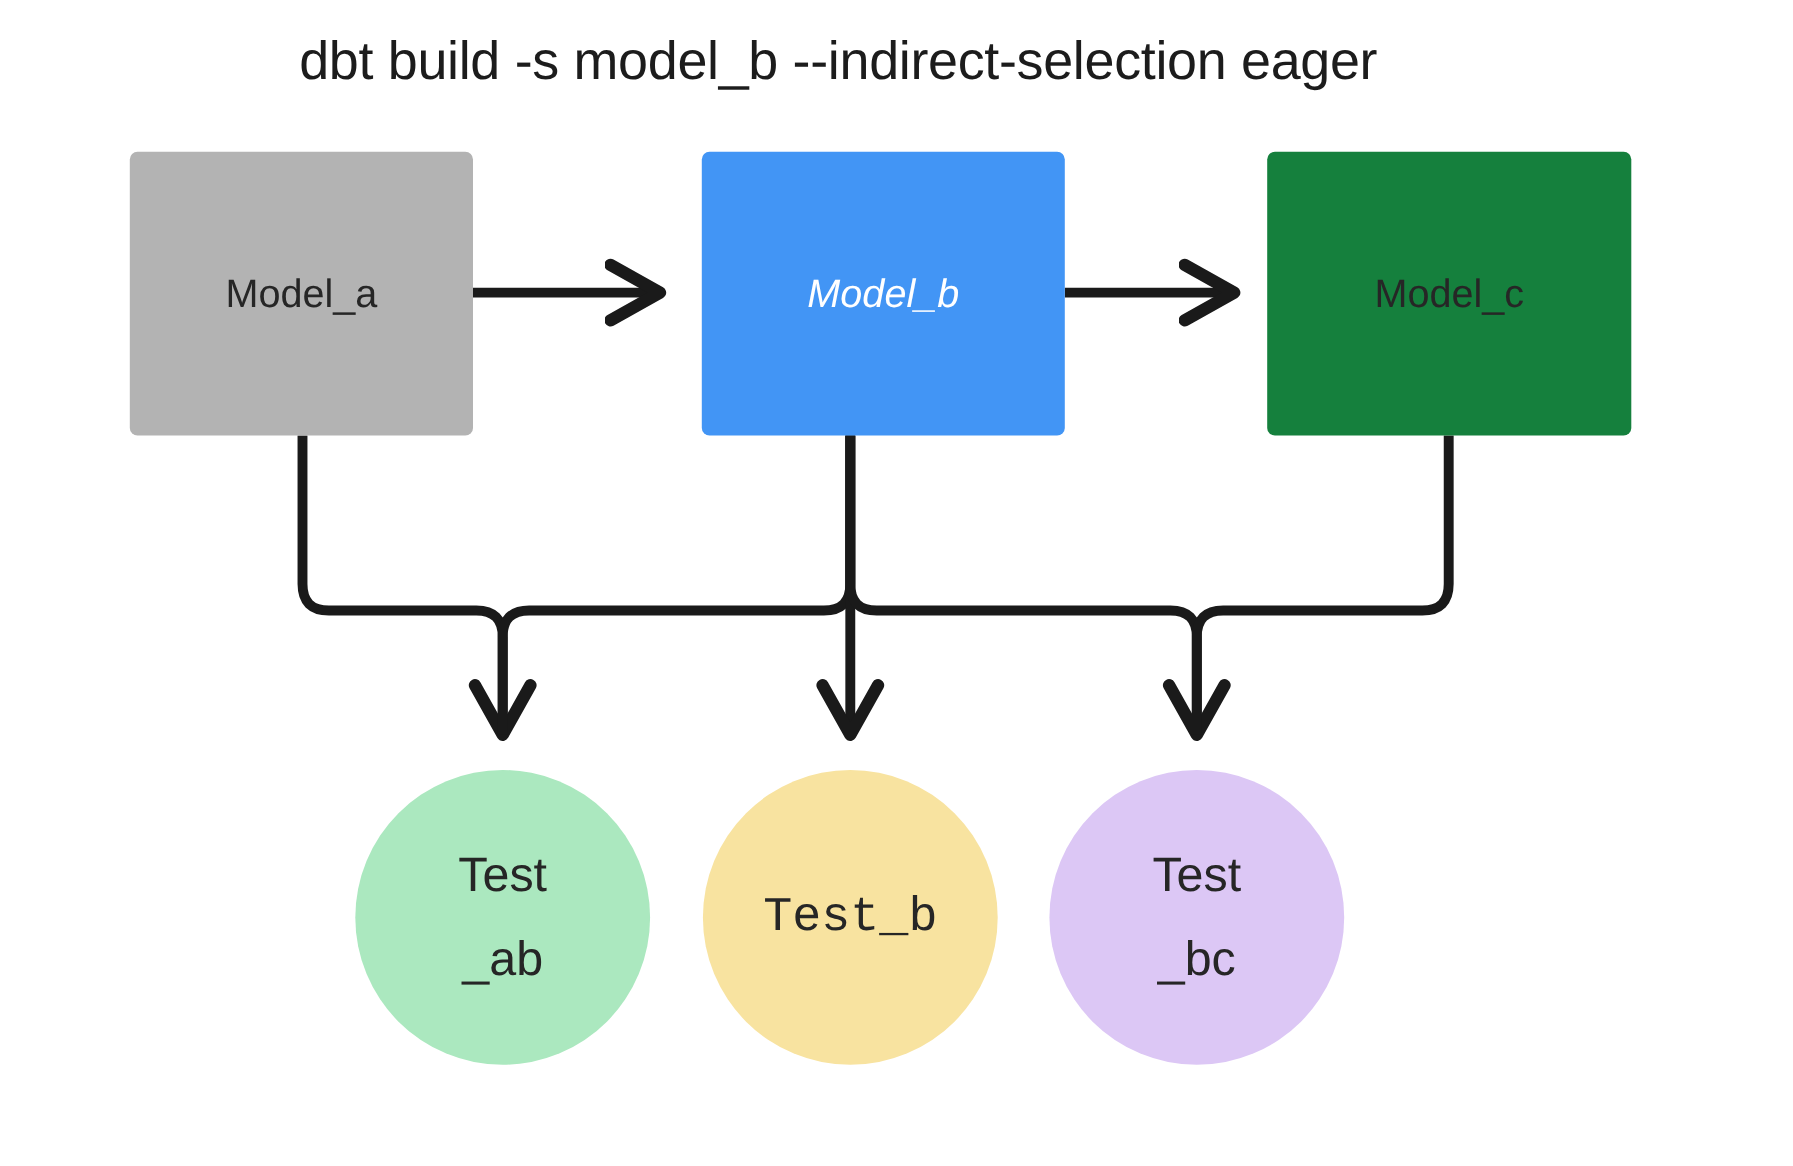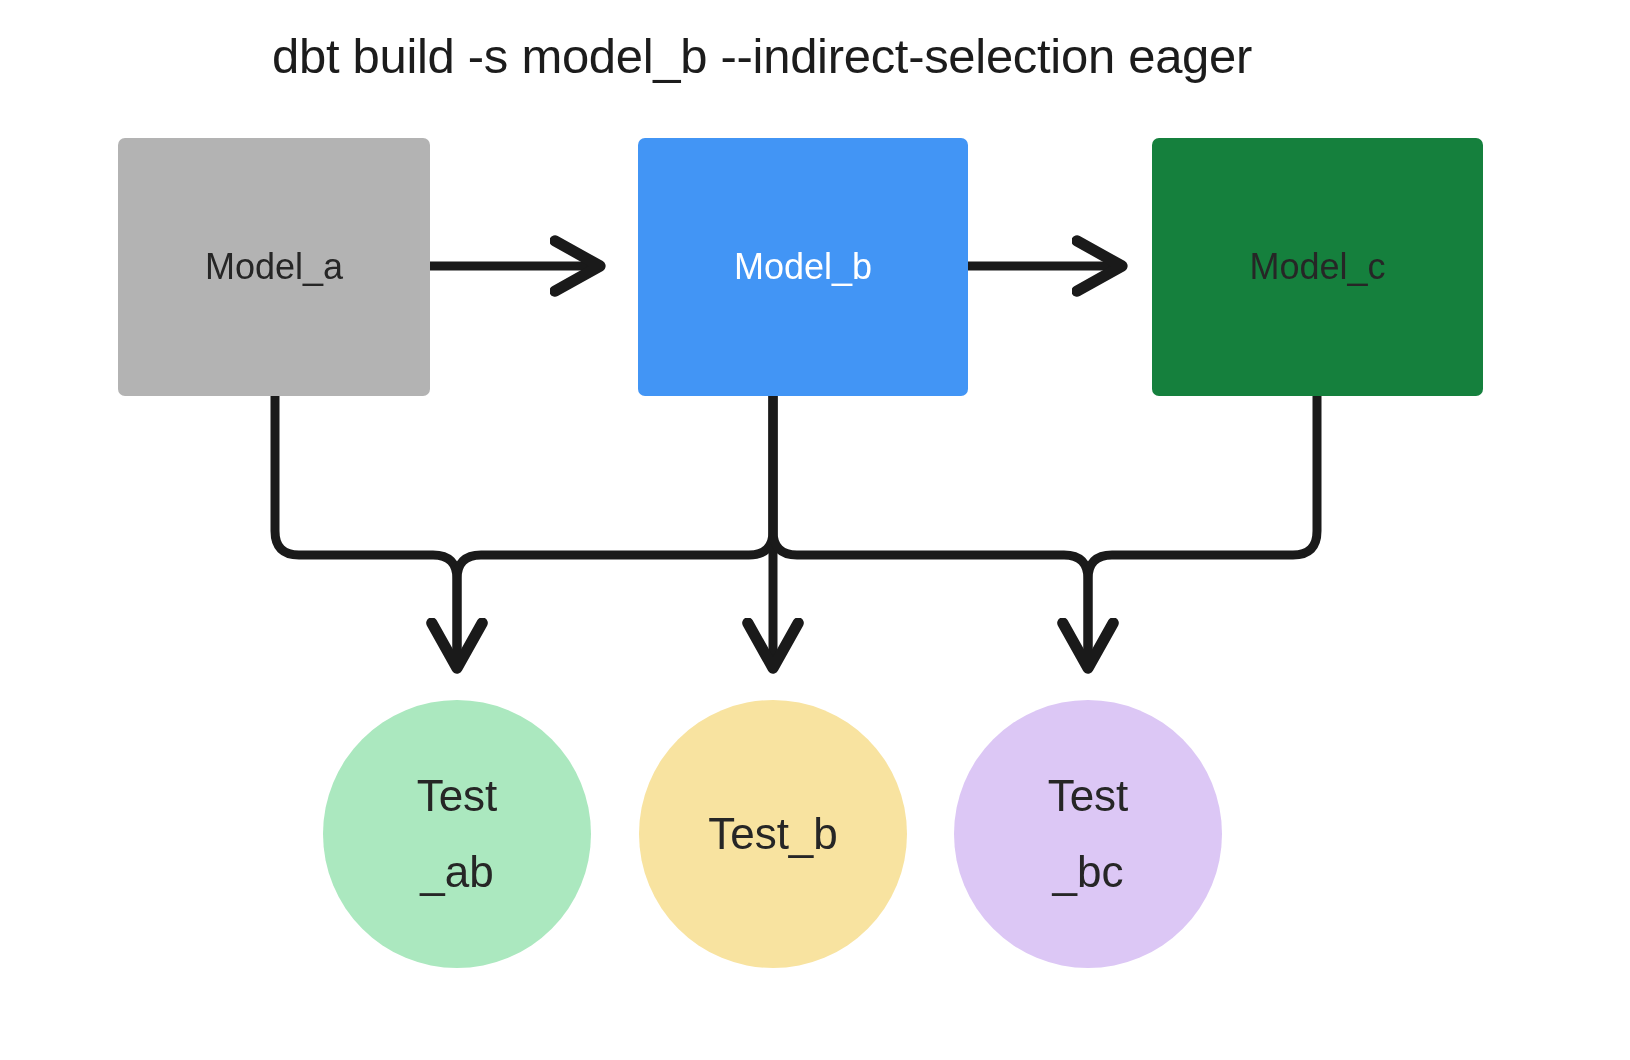--- a/index.html
+++ b/index.html
@@ -95,34 +95,34 @@
       <path d="M773,396 L773,531 Q773,555 797,555 L1064,555 Q1088,555 1088,579 L1088,668" marker-end="url(#arrowhead)"></path>
 
       <path d="M1317,396 L1317,531 Q1317,555 1293,555 L1112,555 Q1088,555 1088,579 L1088,668"></path>
     </g>
   </svg>
 
   <div class="node-box" style="left:118px; top:138px; width:312px; height:258px; background:#b3b3b3; color:#262626;">
     <span>Model_a</span>
   </div>
 
-  <div class="node-box" style="left:638px; top:138px; width:330px; height:258px; background:#4295f5; color:#ffffff;">
+  <div class="node-box" style="left:638px; top:138px; width:330px; height:258px; background:#4295f5; color:#ffffff;font-style:italic;">
     <span>Model_b</span>
   </div>
 
   <div class="node-box" style="left:1152px; top:138px; width:331px; height:258px; background:#15803d; color:#262626;">
     <span>Model_c</span>
   </div>
 
   <div class="node-circle" style="left:323px; top:700px; width:268px; height:268px; background:#abe8bf;">
     <span class="ln">Test</span>
     <span class="ln">_ab</span>
   </div>
 
-  <div class="node-circle" style="left:639px; top:700px; width:268px; height:268px; background:#f8e3a0;">
+  <div class="node-circle" style="left:639px; top:700px; width:268px; height:268px; background:#f8e3a0;font-family:Liberation Mono, monospace;">
     <span class="ln">Test_b</span>
   </div>
 
   <div class="node-circle" style="left:954px; top:700px; width:268px; height:268px; background:#dcc7f5;">
     <span class="ln">Test</span>
     <span class="ln">_bc</span>
   </div>
 
 </div>
 

